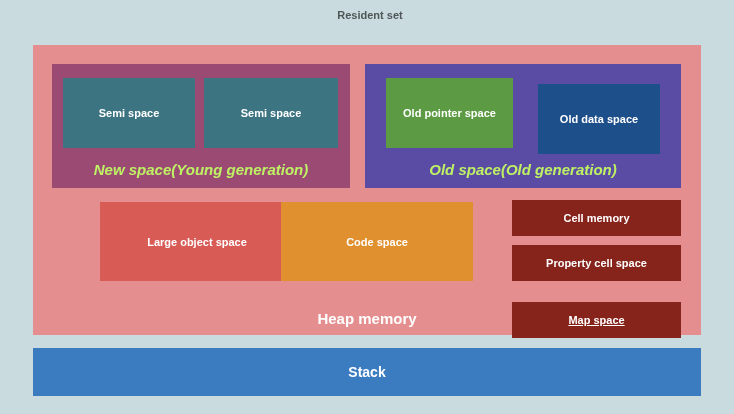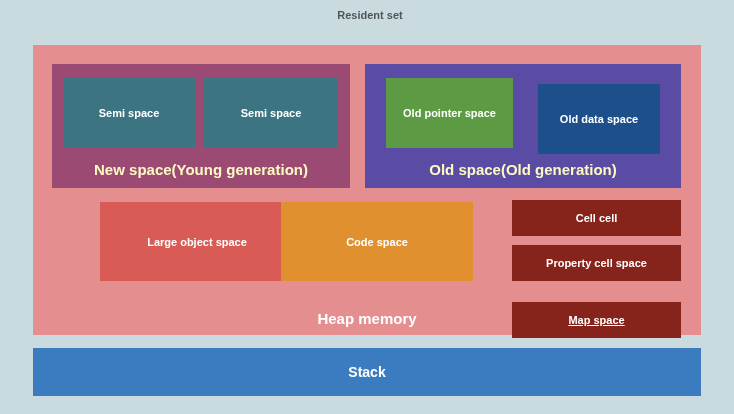--- a/index.html
+++ b/index.html
@@ -27,21 +27,21 @@
     text-align:center;
   }
   .semi-1      { left:11px;  top:14px; width:132px; height:70px; }
   .semi-2      { left:152px; top:14px; width:134px; height:70px; }
   .old-pointer { left:21px;  top:14px; width:127px; height:70px; }
   .old-data    { left:173px; top:14px; width:122px; height:70px; }
 
   .section-label {
     left:0; bottom:10px; width:100%;
     text-align:center;
-    color:#fef9c3; font-size:15px; font-weight:bold;
+    color:#bef264; font-size:15px; font-weight:bold;font-style:italic;
   }
 
   .large-object { left:19px;  top:157px; width:194px; height:79px;margin-left:48px; }
   .code-space   { left:248px; top:157px; width:192px; height:79px; }
 
   .cell-box   { left:479px; width:169px; height:36px; }
   .cell-1 { top:155px; }
   .cell-2 { top:200px; }
   .cell-3 { top:257px;text-decoration:underline; }
 
@@ -75,21 +75,21 @@
     <div class="abs old-space" style="background-color: rgb(90, 75, 165);">
       <div class="abs inner-box old-pointer" style="background-color: rgb(92, 155, 67);">Old pointer space</div>
       <div class="abs inner-box old-data" style="background-color: rgb(29, 79, 139); margin-top: 6px;">Old data space</div>
       <div class="abs section-label">Old space(Old generation)</div>
     </div>
 
     <div class="abs inner-box large-object" style="background-color: rgb(217, 91, 85);">Large object space</div>
 
     <div class="abs inner-box code-space" style="background-color: rgb(224, 144, 46);">Code space</div>
 
-    <div class="abs inner-box cell-box cell-1" style="background-color: rgb(134, 35, 26);">Cell cell</div>
+    <div class="abs inner-box cell-box cell-1" style="background-color: rgb(134, 35, 26);">Cell memory</div>
     <div class="abs inner-box cell-box cell-2" style="background-color: rgb(134, 35, 26);">Property cell space</div>
     <div class="abs inner-box cell-box cell-3" style="background-color: rgb(134, 35, 26);">Map space</div>
 
     <div class="abs heap-label">Heap memory</div>
   </div>
 
   <div class="abs stack" style="background-color: rgb(59, 124, 193);">
     <span>Stack</span>
   </div>
 

